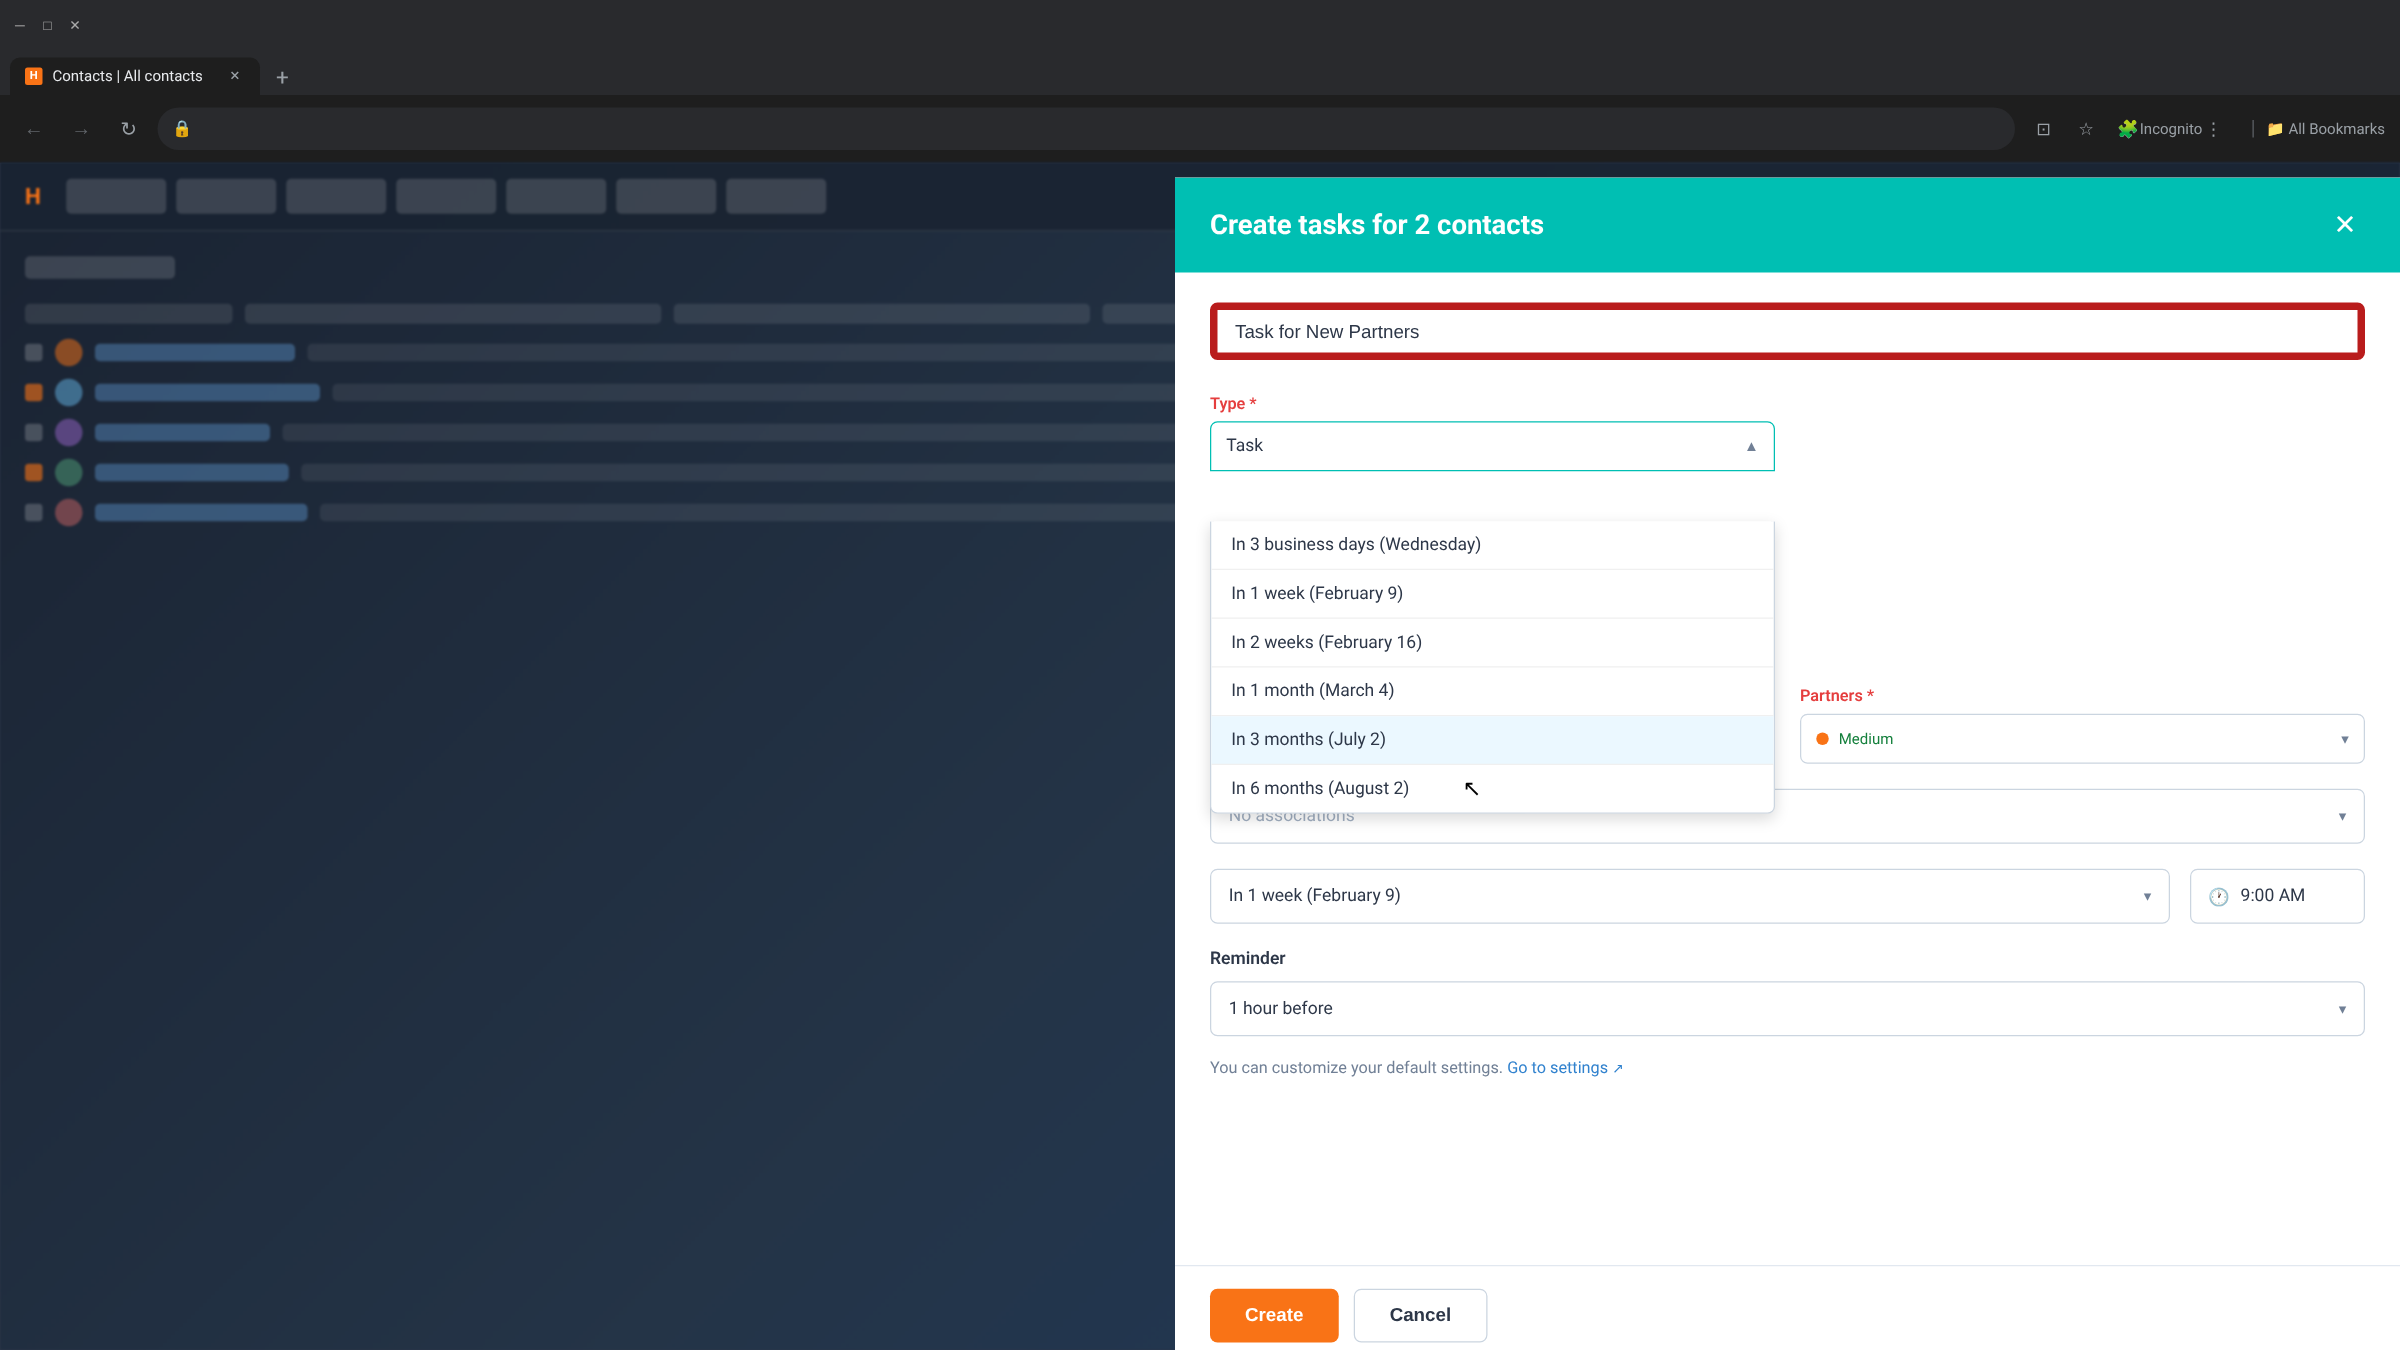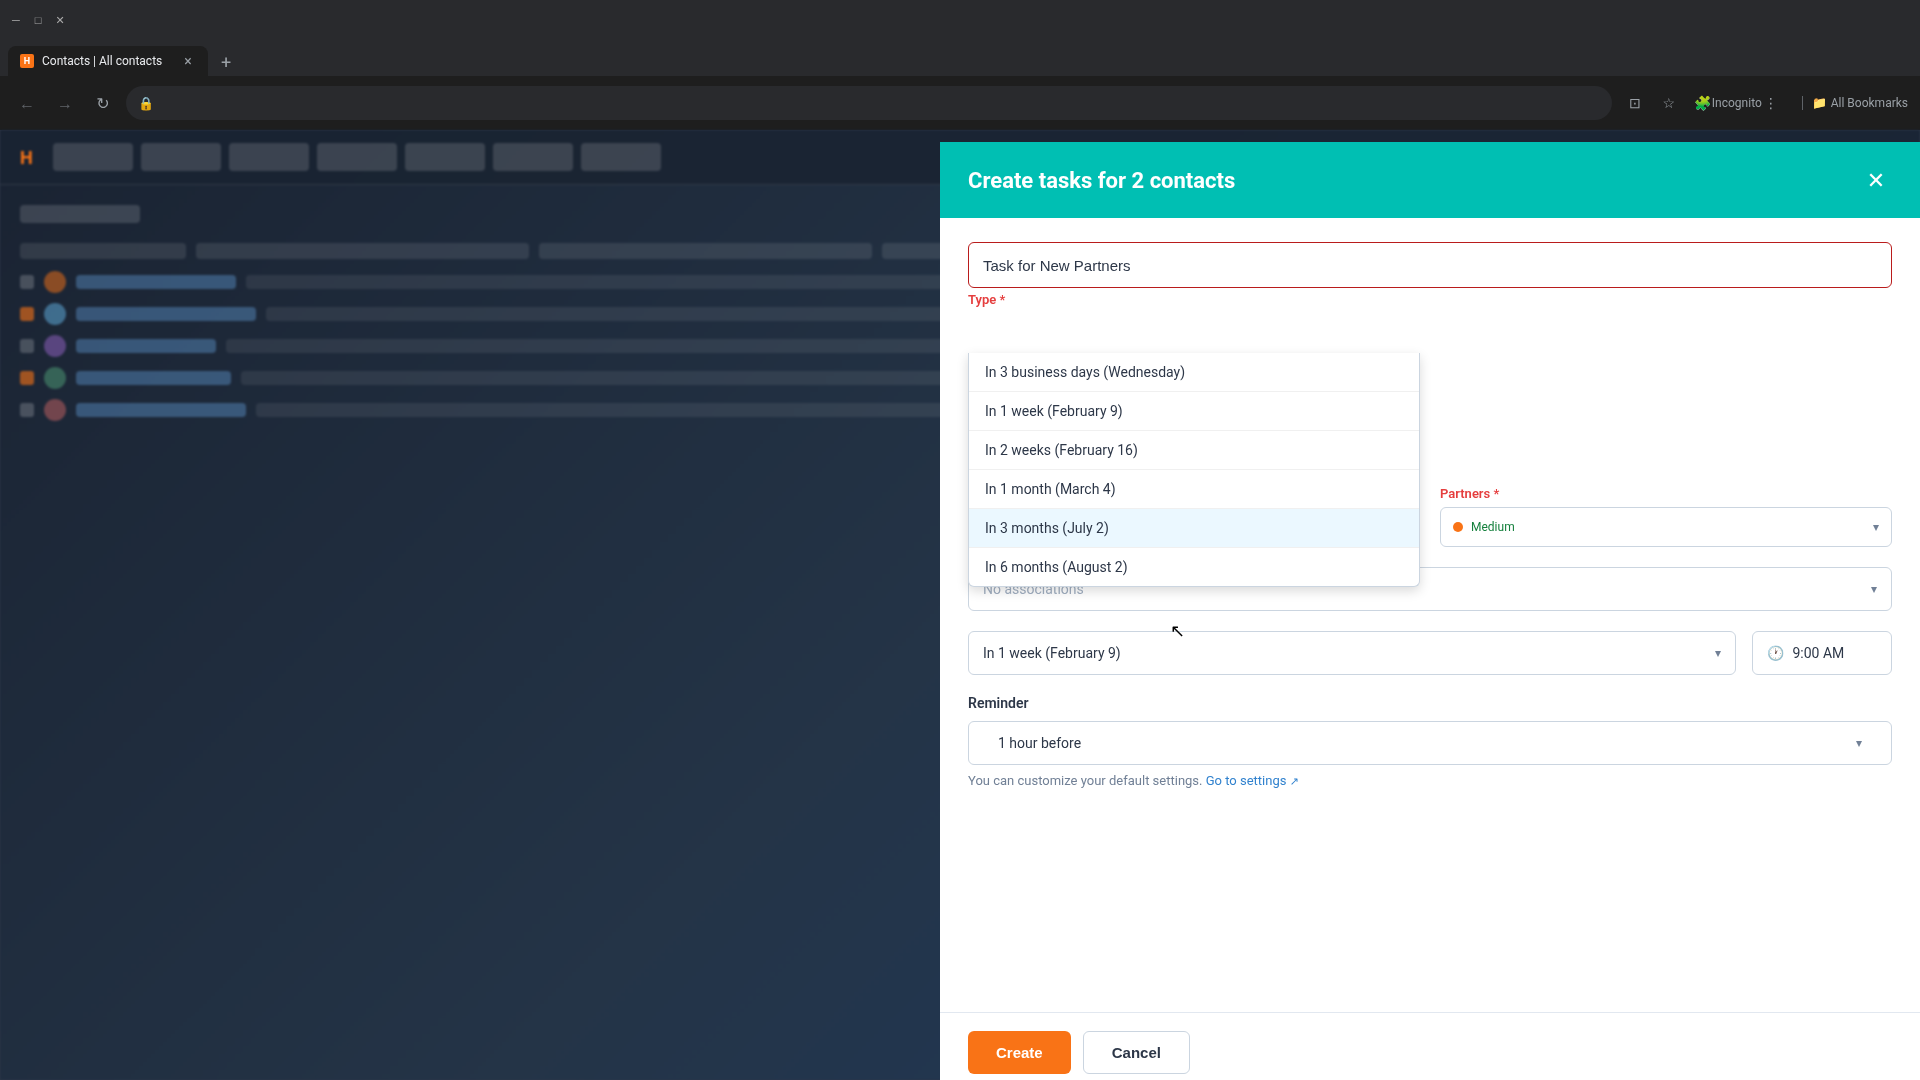--- a/index.html
+++ b/index.html
@@ -308,27 +308,27 @@
       flex: 1;
       padding: 24px 28px;
       overflow-y: auto;
       position: relative;
     }
 
     
     .task-name-input {
       width: 100%;
       height: 46px;
-      border: 1px solid #b91c1c;
+      border: 6px solid #b91c1c;
       border-radius: 6px;
       padding: 0 14px;
       font-size: 15px;
       color: #2d3748;
       outline: none;
-      margin-bottom: 4px;
+      margin-bottom: 28px;
     }
 
     
     .field-row {
       display: flex;
       gap: 20px;
       margin-bottom: 20px;
       align-items: flex-end;
     }
     .field-group {
@@ -458,29 +458,29 @@
       font-size: 14px;
       font-weight: 600;
       color: #2d3748;
       margin-bottom: 10px;
     }
     .reminder-select {
       width: 100%;
       height: 44px;
       border: 1px solid #cbd5e0;
       border-radius: 6px;
-      padding: 0 29px;
+      padding: 0 14px;
       font-size: 14px;
       color: #2d3748;
       background: #fff;
       display: flex;
       align-items: center;
       justify-content: space-between;
       cursor: pointer;
-      margin-bottom: 8px;
+      margin-bottom: 18px;
     }
     .settings-note {
       font-size: 13px;
       color: #718096;
     }
     .settings-link {
       color: #3182ce;
       text-decoration: none;
       font-size: 13px;
     }
@@ -673,20 +673,24 @@
         <input type="text" class="task-name-input" value="Task for New Partners" placeholder="Task for New Partners" style="">
 
         
         <div class="field-row">
 
           <div class="field-group">
             <div class="field-label">
               <span>Type</span><span style="color:#e53e3e;"> *</span>
             </div>
             <div class="type-dropdown-container">
+              <div class="type-input-box">
+                <span>Task</span>
+                <span class="chevron-down">▲</span>
+              </div>
               <div class="dropdown-list" style="position:relative;">
                 <div class="dropdown-item">In 3 business days (Wednesday)</div>
                 <div class="dropdown-item">In 1 week (February 9)</div>
                 <div class="dropdown-item">In 2 weeks (February 16)</div>
                 <div class="dropdown-item">In 1 month (March 4)</div>
                 <div class="dropdown-item highlighted">In 3 months (July 2)</div>
                 <div class="dropdown-item">In 6 months (August 2)</div>
               </div>
             </div>
           </div>

